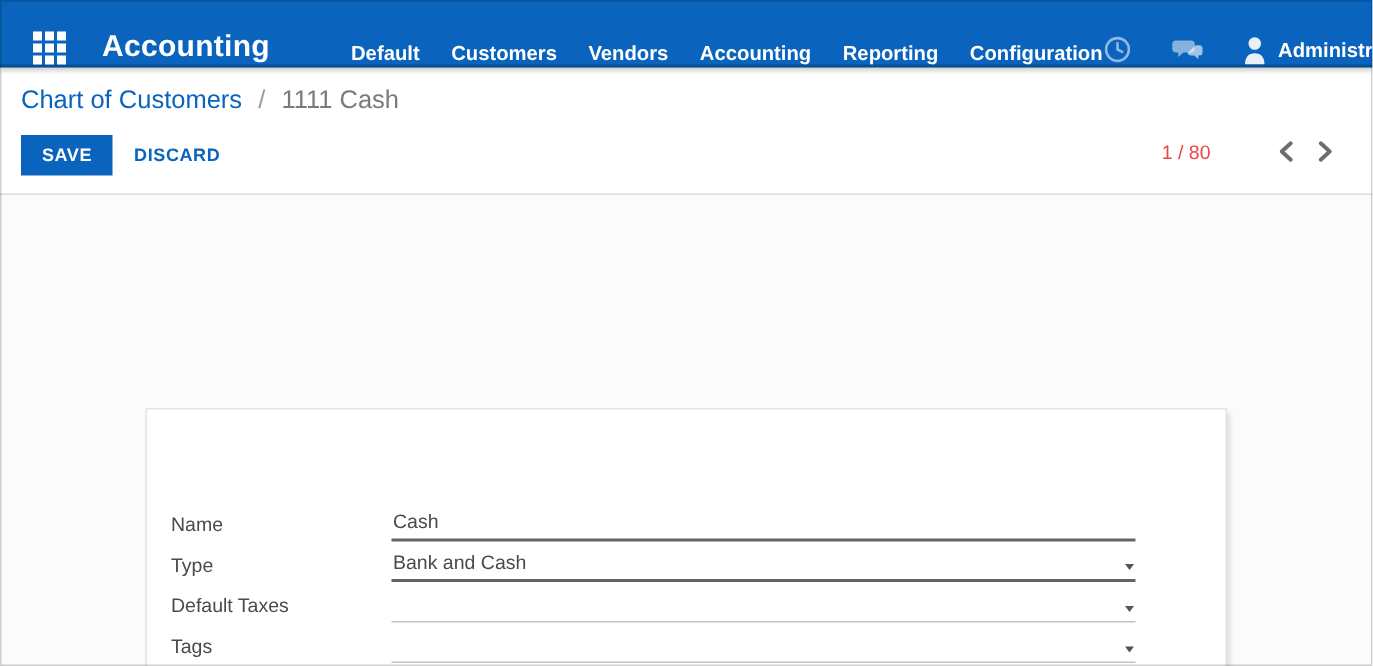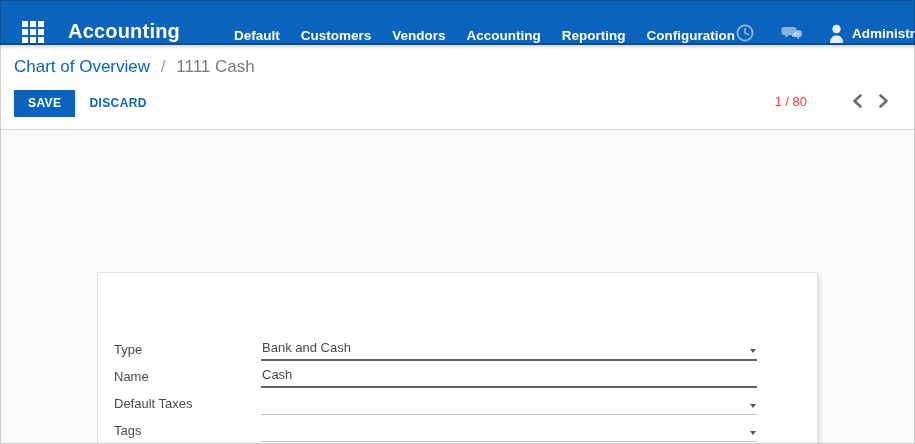--- a/index.html
+++ b/index.html
@@ -119,21 +119,21 @@
         <path d="M1 19 c0 -5 2.5 -7.5 6.5 -7.5 s6.5 2.5 6.5 7.5 z" fill="#e9eff7"></path>
       </svg>
       <span class="uname">Administrator</span>
 
     </div>
   </div>
 </div>
 
 <div class="control-panel">
   <div class="breadcrumb">
-    <a class="bc-link">Chart of Overview</a>
+    <a class="bc-link">Chart of Customers</a>
     <span class="bc-sep">/</span>
     <span class="bc-cur">1111 Cash</span>
   </div>
   <div class="btn-row">
     <button class="btn-primary">SAVE</button>
     <button class="btn-link">DISCARD</button>
   </div>
   <div class="pager">
     <span class="counter">1 / 80</span>
     <button class="pager-btn" title="">
@@ -148,30 +148,30 @@
     </button>
   </div>
 </div>
 
 <div class="sheet-bg">
   <div class="card">
     <div class="form-grid">
         <div class="f-row">
         </div>
         <div class="f-row">
+          <label class="f-label">Name</label>
+          <div class="f-input char filled">
+            <span class="val">Cash</span>
+          </div>
+        </div>
+        <div class="f-row">
           <label class="f-label">Type</label>
           <div class="f-input select filled">
             <span class="val">Bank and Cash</span>
             <span class="dd-caret"></span>
-          </div>
-        </div>
-        <div class="f-row">
-          <label class="f-label">Name</label>
-          <div class="f-input char filled">
-            <span class="val">Cash</span>
           </div>
         </div>
         <div class="f-row">
           <label class="f-label">Default Taxes</label>
           <div class="f-input select empty">
             <span class="val"></span>
             <span class="dd-caret"></span>
           </div>
         </div>
         <div class="f-row">

